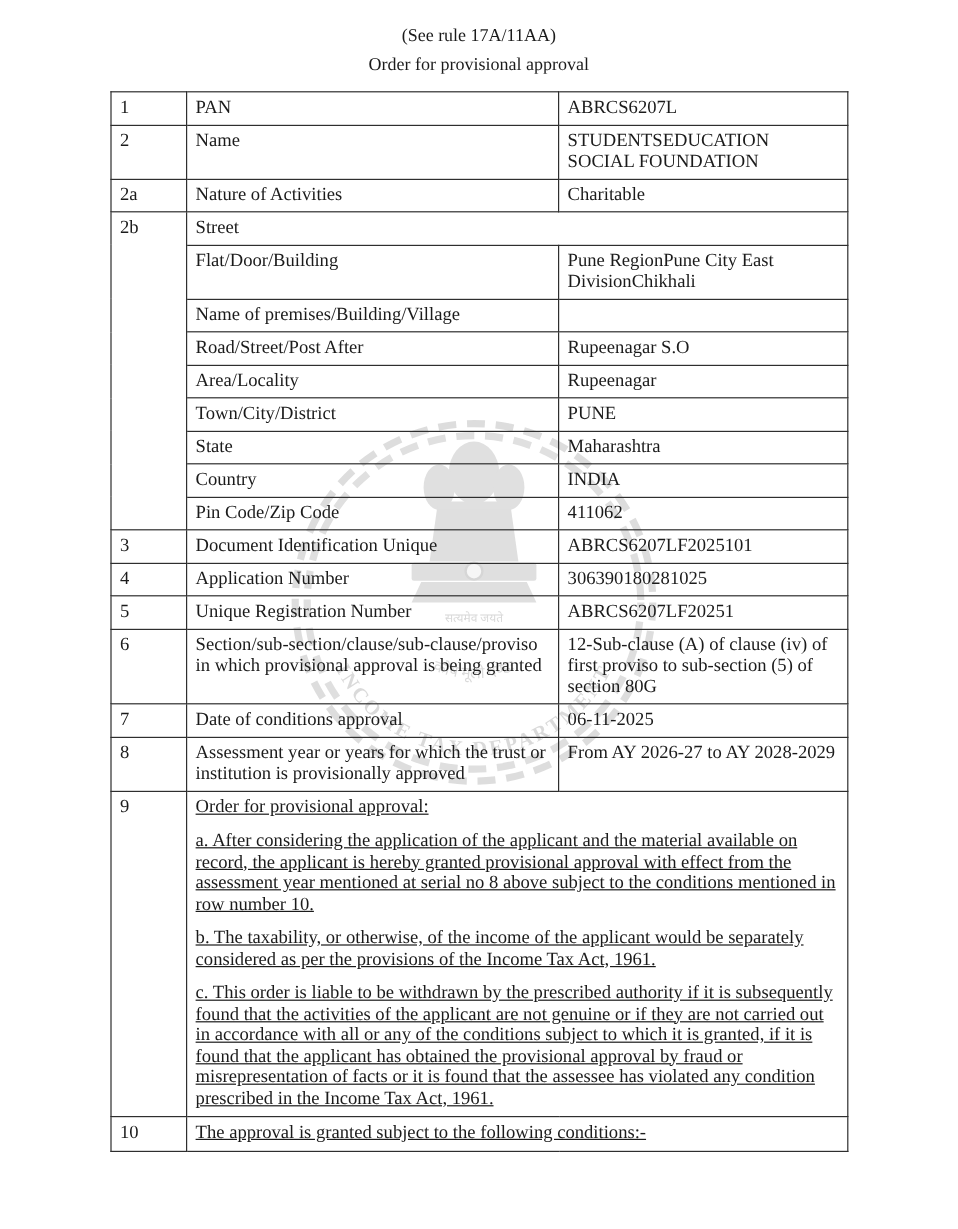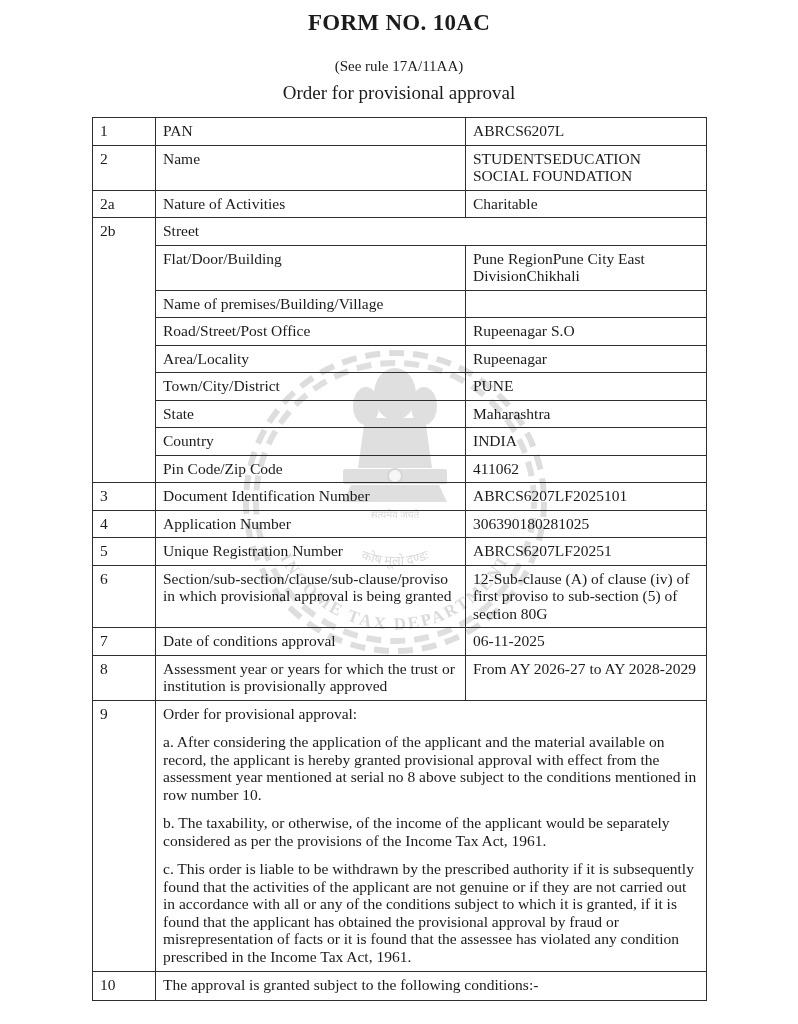--- a/index.html
+++ b/index.html
@@ -22,21 +22,21 @@
     letter-spacing: 0.3px;
   }
   .rule-ref {
     margin: 0;
     padding-top: 22px;
     font-size: 15px;
   }
   .order-subtitle {
     margin: 0;
     padding-top: 7px;
-    font-size: 19px;
+    font-size: 15px;
   }
   .watermark {
     position: absolute;
     left: 225px;
     top: 332px;
     width: 340px;
     height: 340px;
     z-index: 0;
     pointer-events: none;
   }
@@ -55,33 +55,32 @@
   }
   table.form-table td {
     border: 1px solid #2e2e2e;
     padding: 4px 7px 5px 7px;
     vertical-align: top;
     word-wrap: break-word;
     background: transparent;
   }
   td.num { }
   td.no-r { border-right: none; }
-  td.no-l { border-left: none; }
+  td.no-l { border-left: none; text-decoration: underline; }
   td.content { padding-right: 12px; }
   td.content p { margin: 0 0 11px 0; }
   td.content p:last-child { margin-bottom: 1px; }
   svg text, svg textPath {
     font-family: "Liberation Serif", "DejaVu Serif", serif;
   }
 </style>
 </head>
 <body>
 
 <div class="page-header">
-  <h1 class="form-title">FORM NO. 10AC</h1>
   <p class="rule-ref">(See rule 17A/11AA)</p>
   <p class="order-subtitle">Order for provisional approval</p>
 </div>
 
 <svg class="watermark" viewBox="0 0 340 340" xmlns="http://www.w3.org/2000/svg">
   <g opacity="0.55">
 
     <circle cx="170" cy="170" r="149" fill="none" stroke="#c2c2c2" stroke-width="6" stroke-dasharray="15 9"></circle>
     <circle cx="170" cy="170" r="139" fill="none" stroke="#c6c6c6" stroke-width="6" stroke-dasharray="15 9" stroke-dashoffset="8"></circle>
 
@@ -138,21 +137,21 @@
         </tr>
         <tr>
           <td class="label">Flat/Door/Building</td>
           <td class="value">Pune RegionPune City East DivisionChikhali</td>
         </tr>
         <tr>
           <td class="label">Name of premises/Building/Village</td>
           <td class="value"></td>
         </tr>
         <tr>
-          <td class="label">Road/Street/Post Office</td>
+          <td class="label">Road/Street/Post After</td>
           <td class="value">Rupeenagar S.O</td>
         </tr>
         <tr>
           <td class="label">Area/Locality</td>
           <td class="value">Rupeenagar</td>
         </tr>
         <tr>
           <td class="label">Town/City/District</td>
           <td class="value">PUNE</td>
         </tr>
@@ -163,21 +162,21 @@
         <tr>
           <td class="label">Country</td>
           <td class="value">INDIA</td>
         </tr>
         <tr>
           <td class="label">Pin Code/Zip Code</td>
           <td class="value">411062</td>
         </tr>
         <tr>
           <td class="num">3</td>
-          <td class="label">Document Identification Number</td>
+          <td class="label">Document Identification Unique</td>
           <td class="value">ABRCS6207LF2025101</td>
         </tr>
         <tr>
           <td class="num">4</td>
           <td class="label">Application Number</td>
           <td class="value">306390180281025</td>
         </tr>
         <tr>
           <td class="num">5</td>
           <td class="label">Unique Registration Number</td>

